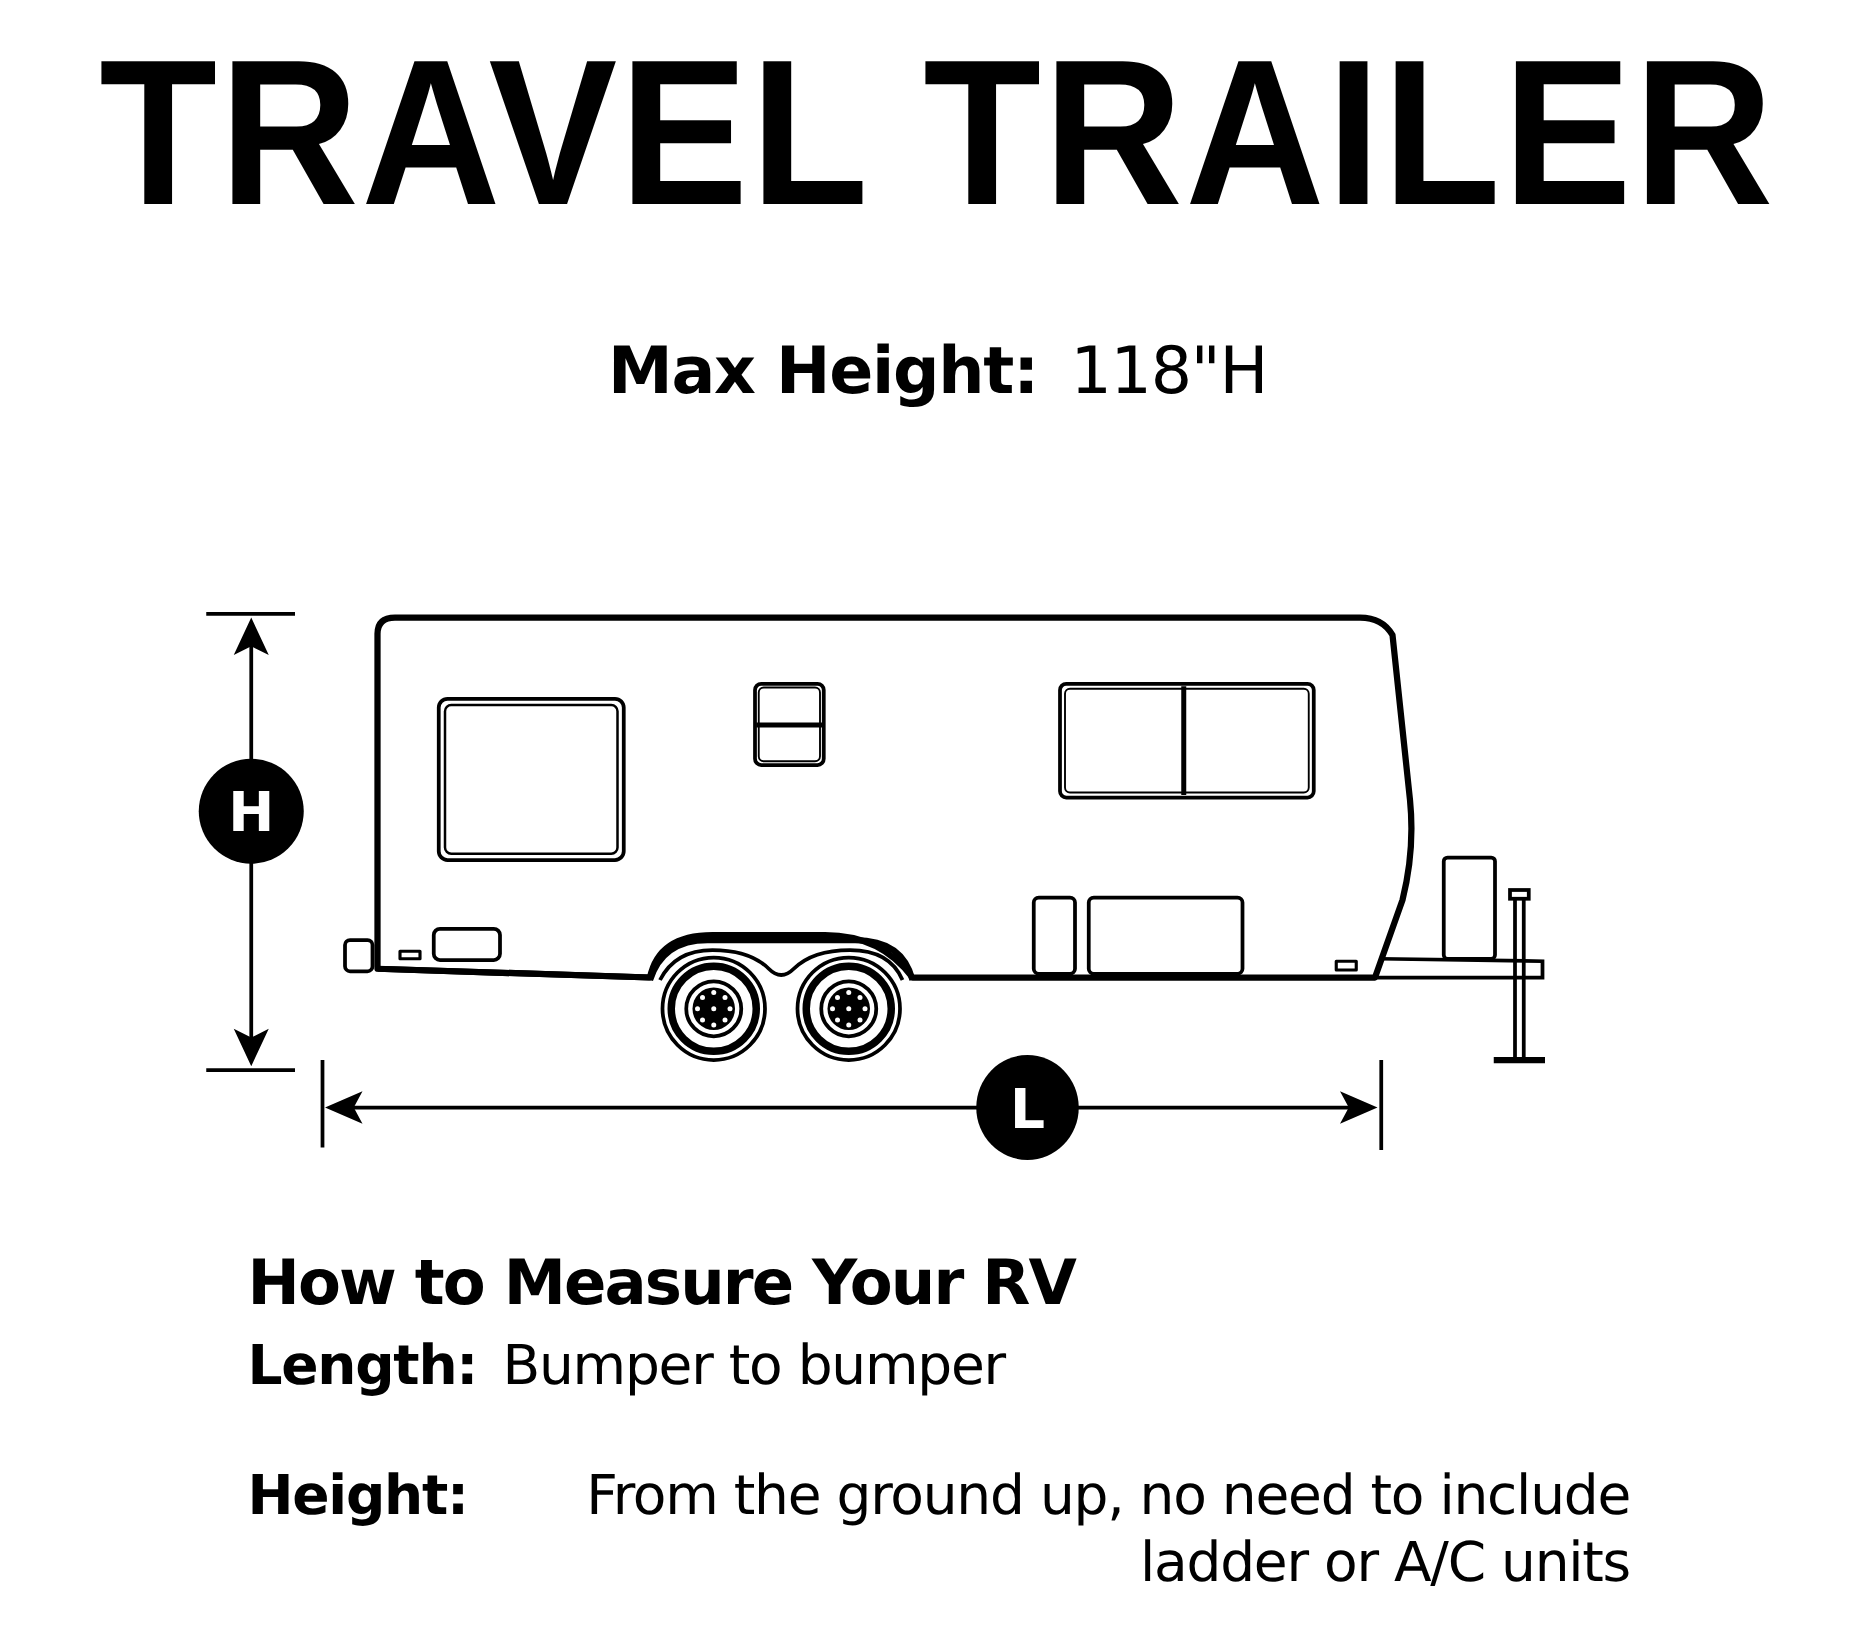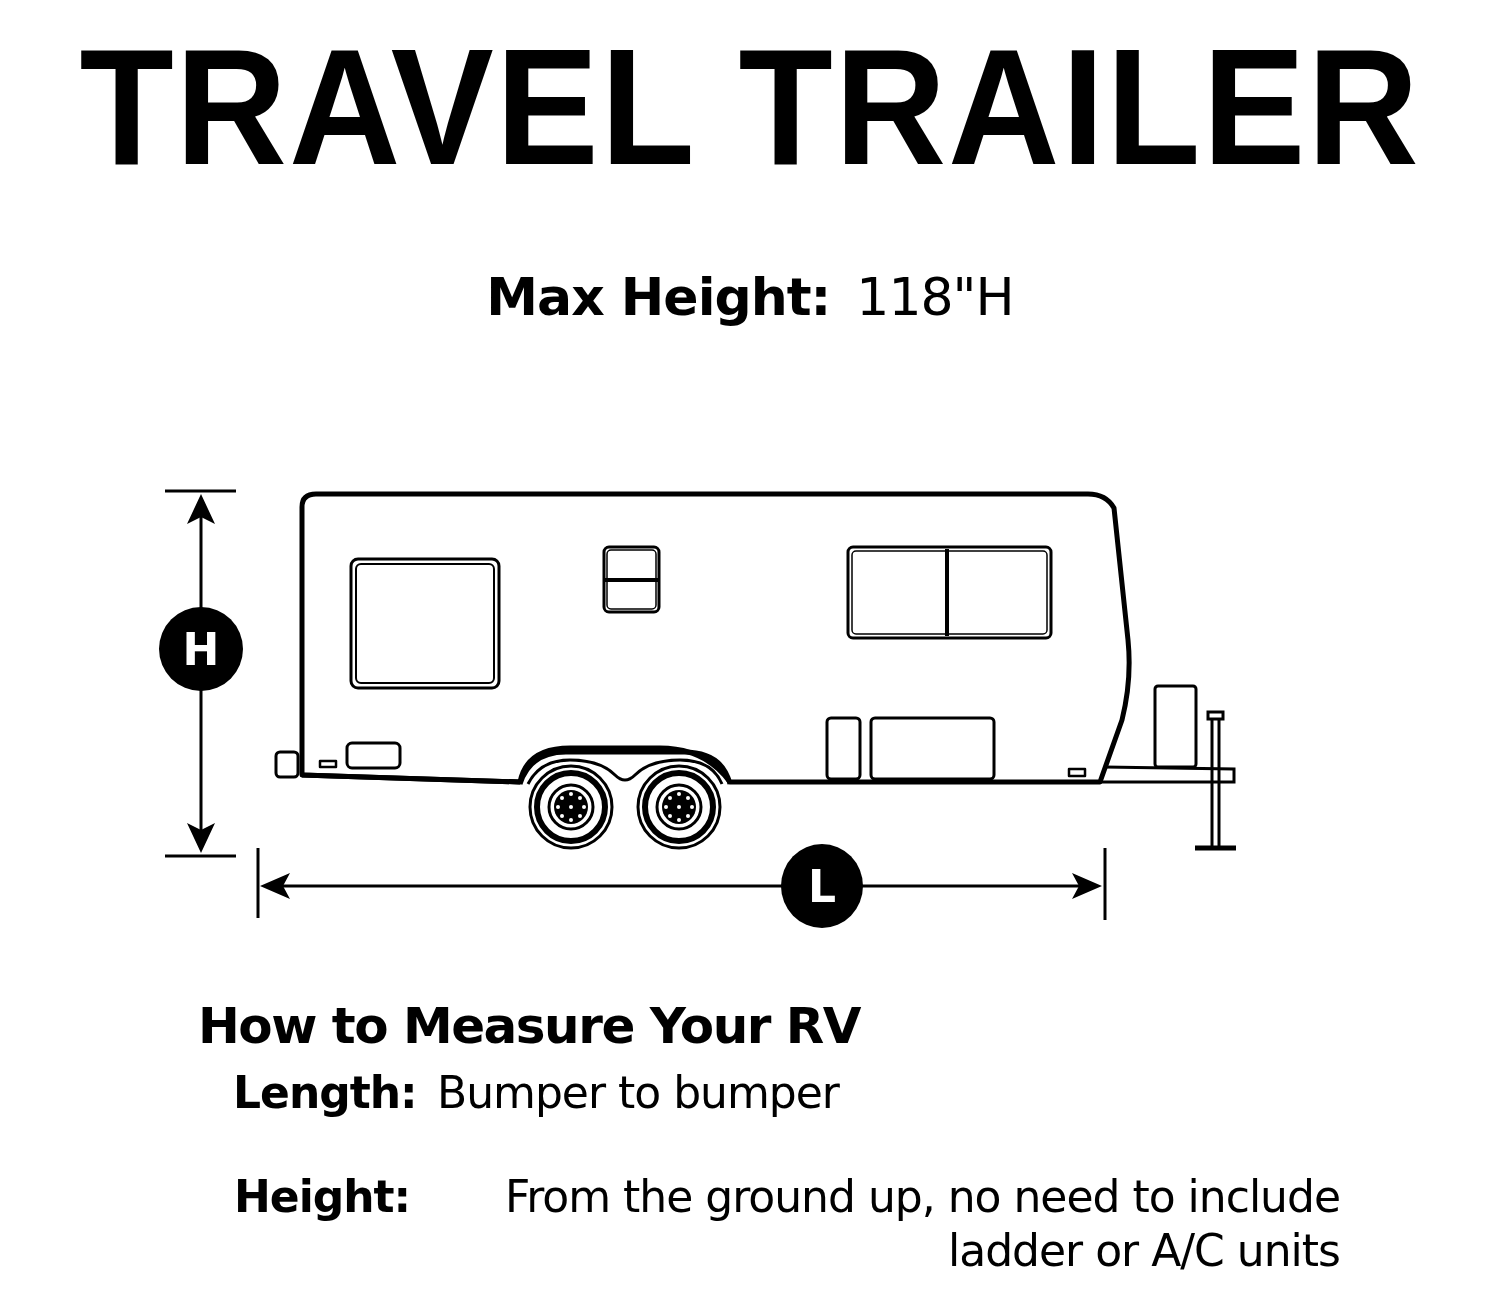--- a/index.html
+++ b/index.html
@@ -11,22 +11,22 @@
     }
     .maxh { position: absolute; left: 0; width: 1500px; top: 262px; text-align: center; font-size: 52px; line-height: 70px; }
     .maxh .lbl { font-family: "DejaVu Sans", sans-serif; font-weight: 700; letter-spacing: -1px; }
     .maxh .val { font-family: "DejaVu Sans", sans-serif; font-weight: 400; margin-left: 26px; letter-spacing: -1px; }
     svg.diagram { position: absolute; left: 0; top: 0; }
     .howto { position: absolute; left: 198px; top: 962px; font-family: "DejaVu Sans", sans-serif; font-weight: 700; font-size: 50px; letter-spacing: -1.5px; line-height: 64px; margin-top: 32px; }
     .row { position: absolute; left: 198px; font-size: 44px; line-height: 54px; letter-spacing: -1px; }
     .row .k { font-family: "DejaVu Sans", sans-serif; font-weight: 700; display: inline-block; }
     .row .v { font-family: "DejaVu Sans", sans-serif; font-weight: 400; text-align: right; }
     .row-length { top: 1066px; }
-    .row-length .k { width: 204px; margin-left: 35px; }
-    .row-height { top: 1170px; margin-left: 36px; }
+    .row-length .k { width: 204px; }
+    .row-height { top: 1170px; }
     .row-height .k { width: 206px; vertical-align: top; }
     .row-height .v { display: inline-block; width: 900px; vertical-align: top; }
   </style>
 </head>
 <body>
 
 <div class="title">TRAVEL TRAILER</div>
 
 <div class="maxh">
   <span class="lbl">Max Height:</span><span class="val">118"H</span>

